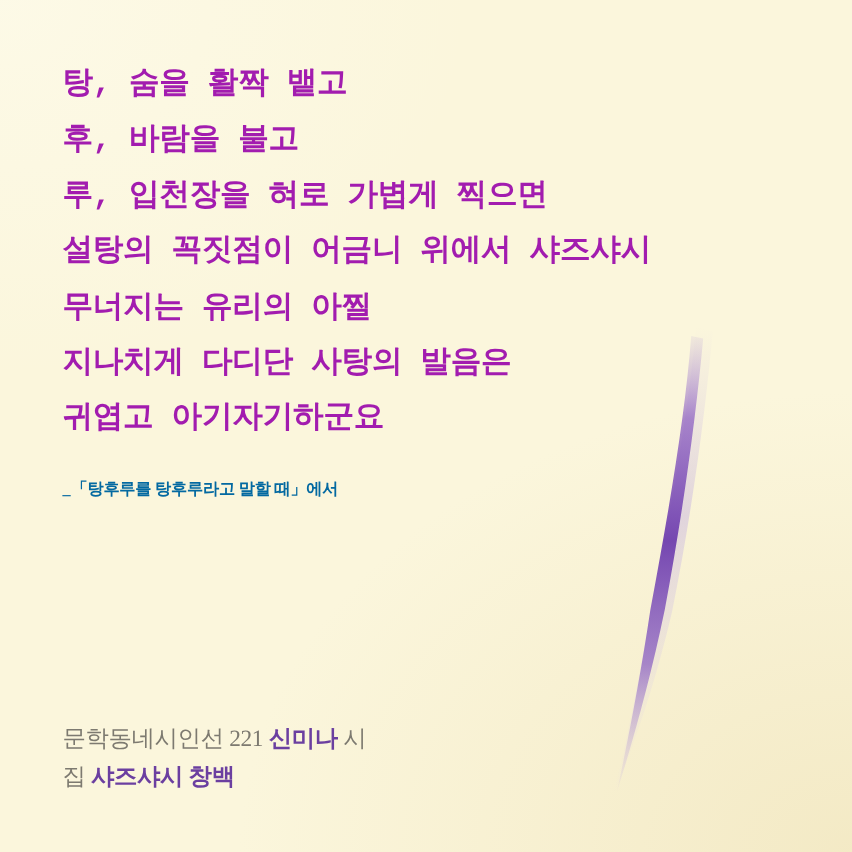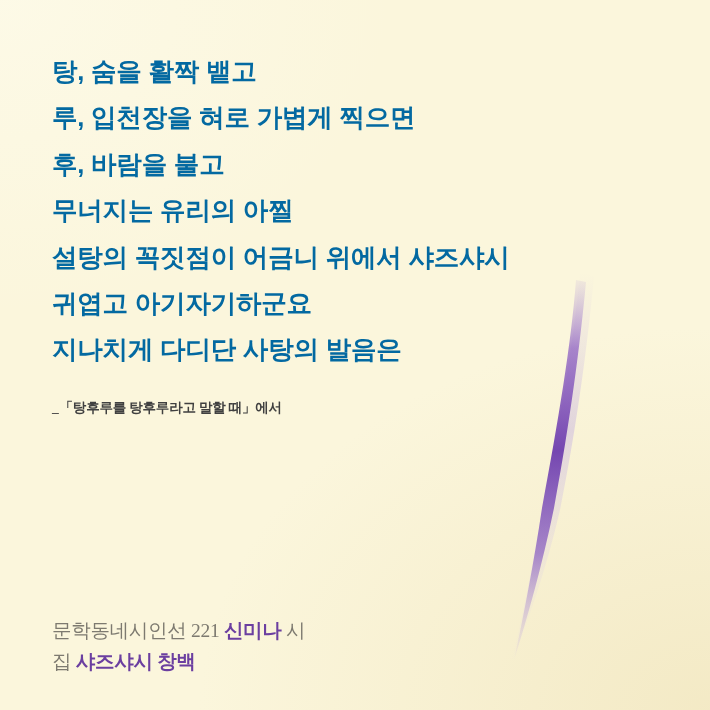--- a/index.html
+++ b/index.html
@@ -46,47 +46,47 @@
     padding: 48px 52px 0 52px;
     box-sizing: border-box;
   }
 
   .poem {
     margin: 0;
     padding: 0;
     list-style: none;
   }
   .poem li {
-    font-family: Liberation Sans, sans-serif;
+    font-family: Liberation Mono, monospace;
     font-size: 25.5px;
     font-weight: 700;
-    color: #0369a1;
+    color: #a21caf;
     line-height: 1.82;
     letter-spacing: -0.2px;
     white-space: nowrap;
   }
 
   .source {
     margin-top: 26px;
     font-family: "Liberation Serif", serif;
     font-size: 13.5px;
     font-weight: 700;
-    color: #404040;
+    color: #0369a1;
     letter-spacing: -0.2px;
     white-space: nowrap;
   }
   .source .dash {
     display: inline-block;
     margin-right: 1px;
   }
 
   .colophon {
     position: absolute;
     left: 52px;
-    bottom: 32px;
+    bottom: 46px;
     z-index: 3;
     font-family: "Liberation Serif", serif;
     font-size: 19.5px;
     line-height: 1.62;
     color: #7d7a70;
     letter-spacing: -0.3px;
     white-space: nowrap;
   }
   .colophon .hl {
     color: #6b3fa0;
@@ -118,26 +118,26 @@
         </linearGradient>
       </defs>
       <path d="M78 2 C 72 70, 58 150, 40 240 C 30 300, 20 350, 8 396 C 26 352, 44 300, 58 240 C 76 150, 86 70, 92 6 Z" fill="url(#brushHalo)"></path>
       <path d="M74 10 C 69 76, 56 152, 40 238 C 32 292, 22 344, 12 390 C 26 346, 40 296, 52 238 C 68 152, 78 76, 84 12 Z" fill="url(#brushGrad)"></path>
     </svg>
   </div>
 
   <div class="content">
     <ul class="poem">
       <li>탕, 숨을 활짝 뱉고</li>
+      <li>후, 바람을 불고</li>
       <li>루, 입천장을 혀로 가볍게 찍으면</li>
-      <li>후, 바람을 불고</li>
+      <li>설탕의 꼭짓점이 어금니 위에서 샤즈샤시</li>
       <li>무너지는 유리의 아찔</li>
-      <li>설탕의 꼭짓점이 어금니 위에서 샤즈샤시</li>
+      <li>지나치게 다디단 사탕의 발음은</li>
       <li>귀엽고 아기자기하군요</li>
-      <li>지나치게 다디단 사탕의 발음은</li>
     </ul>
 
     <div class="source">
       <span class="dash">_</span><span>「탕후루를 탕후루라고 말할 때」에서</span>
     </div>
   </div>
 
   <div class="colophon">
     <span class="row">
       <span>문학동네시인선 221</span>

